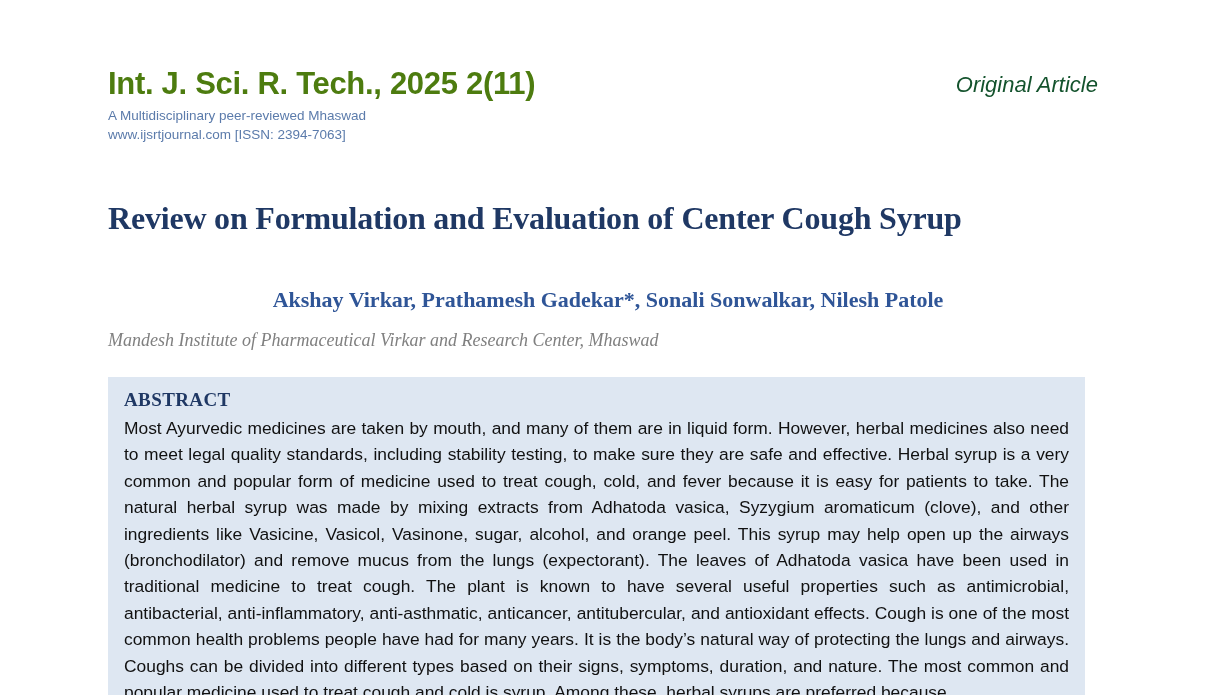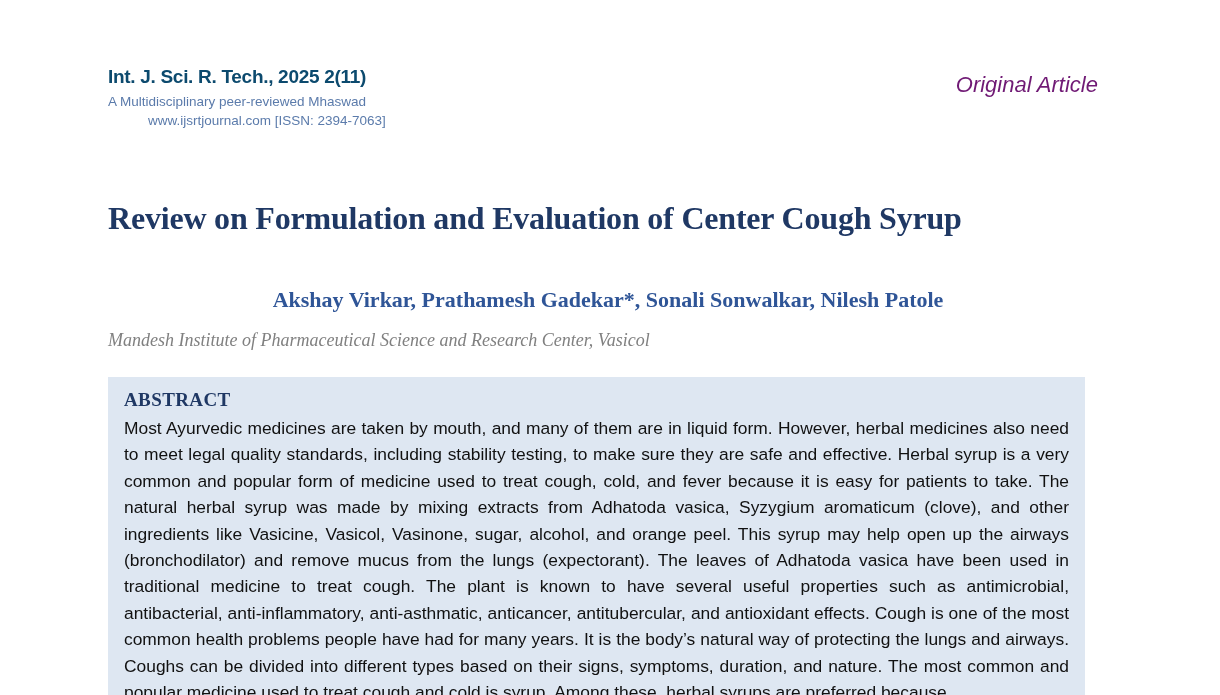--- a/index.html
+++ b/index.html
@@ -27,52 +27,51 @@
     left: 108px;
     top: 66px;
     right: 108px;
   }
   .masthead-left {
     display: block;
   }
   .journal-title {
     font-family: "Liberation Sans", sans-serif;
     font-weight: bold;
-    font-size: 19px;
+    font-size: 31px;
     letter-spacing: -0.3px;
-    color: #0c4a6e;
+    color: #4d7c0f;
     line-height: 1.15;
     white-space: nowrap;
   }
   .journal-sub {
     font-family: "Liberation Sans", sans-serif;
     font-size: 13.5px;
     color: #5b7bab;
     line-height: 1.45;
     margin-top: 4px;
     white-space: nowrap;
   }
   .journal-url {
     font-family: "Liberation Sans", sans-serif;
     font-size: 13.5px;
     color: #5b7bab;
     line-height: 1.45;
     white-space: nowrap;
-    margin-left: 40px;
   }
 
   .article-type {
     position: absolute;
     right: 122px;
     top: 72px;
     font-family: "Liberation Sans", sans-serif;
     font-style: italic;
     font-weight: normal;
     font-size: 22px;
-    color: #701a75;
+    color: #14532d;
     white-space: nowrap;
   }
 
   
   .paper-title {
     position: absolute;
     left: 108px;
     top: 176px;
     width: 940px;
     font-family: "Liberation Serif", serif;
@@ -149,20 +148,20 @@
       <div class="journal-url">www.ijsrtjournal.com [ISSN: 2394-7063]</div>
     </div>
   </div>
 
   <div class="article-type">Original Article</div>
 
   <h1 class="paper-title">Review on Formulation and Evaluation of Center Cough Syrup</h1>
 
   <div class="authors">Akshay Virkar, Prathamesh Gadekar*, Sonali Sonwalkar, Nilesh Patole</div>
 
-  <div class="affiliation">Mandesh Institute of Pharmaceutical Science and Research Center, Vasicol</div>
+  <div class="affiliation">Mandesh Institute of Pharmaceutical Virkar and Research Center, Mhaswad</div>
 
   <div class="abstract-box">
     <div class="abstract-heading">ABSTRACT</div>
     <div class="abstract-body">Most Ayurvedic medicines are taken by mouth, and many of them are in liquid form. However, herbal medicines also need to meet legal quality standards, including stability testing, to make sure they are safe and effective. Herbal syrup is a very common and popular form of medicine used to treat cough, cold, and fever because it is easy for patients to take. The natural herbal syrup was made by mixing extracts from Adhatoda vasica, Syzygium aromaticum (clove), and other ingredients like Vasicine, Vasicol, Vasinone, sugar, alcohol, and orange peel. This syrup may help open up the airways (bronchodilator) and remove mucus from the lungs (expectorant). The leaves of Adhatoda vasica have been used in traditional medicine to treat cough. The plant is known to have several useful properties such as antimicrobial, antibacterial, anti-inflammatory, anti-asthmatic, anticancer, antitubercular, and antioxidant effects. Cough is one of the most common health problems people have had for many years. It is the body’s natural way of protecting the lungs and airways. Coughs can be divided into different types based on their signs, symptoms, duration, and nature. The most common and popular medicine used to treat cough and cold is syrup. Among these, herbal syrups are preferred because</div>
   </div>
 
 </div>
 
 </body></html>

